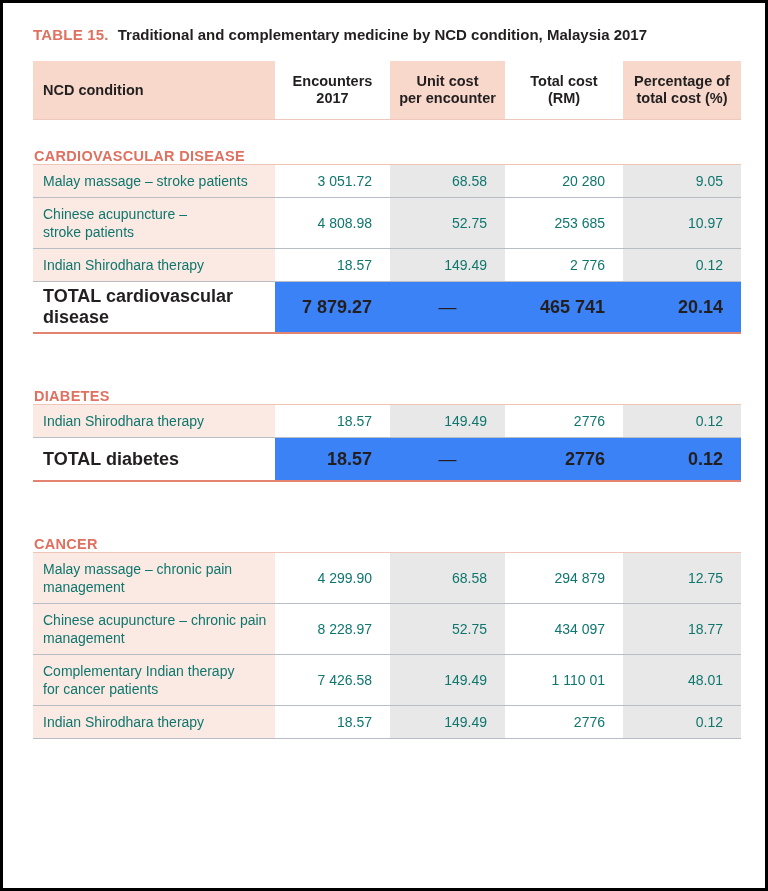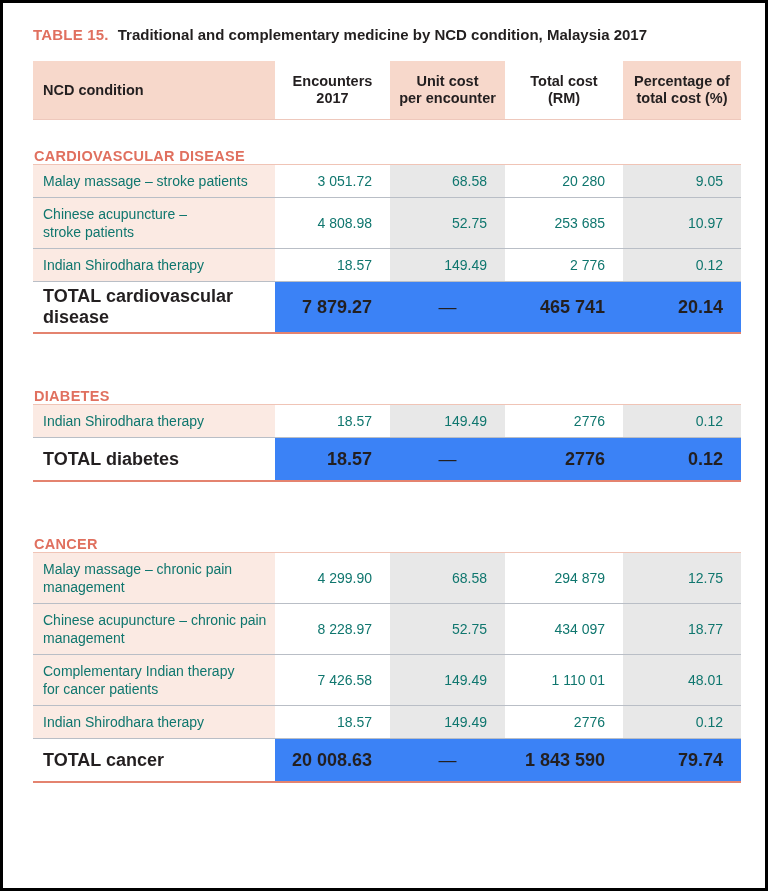--- a/index.html
+++ b/index.html
@@ -302,27 +302,20 @@
         </tr>
 
         <tr class="data">
           <td class="lab">Indian Shirodhara therapy</td>
           <td class="num white">18.57</td>
           <td class="num gray">149.49</td>
           <td class="num white">2776</td>
           <td class="num gray">0.12</td>
         </tr>
 
-        <tr class="total">
-          <td class="lab"><span class="lt">TOTAL</span><span> cancer</span></td>
-          <td class="num">20 008.63</td>
-          <td class="num dash">—</td>
-          <td class="num">1 843 590</td>
-          <td class="num">79.74</td>
-        </tr>
 
         <tr class="gapbig">
             <td colspan="5"></td>
           </tr>
 
       </tbody>
     </table>
 
   </div>
 </div>

